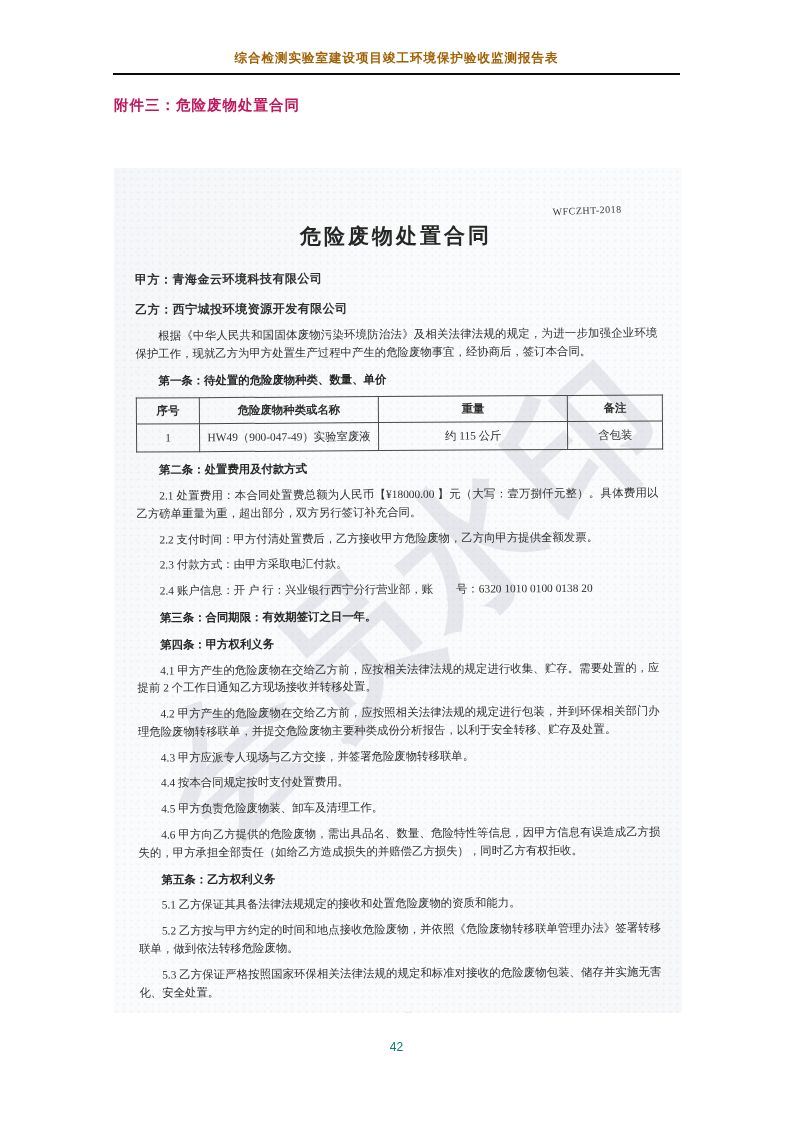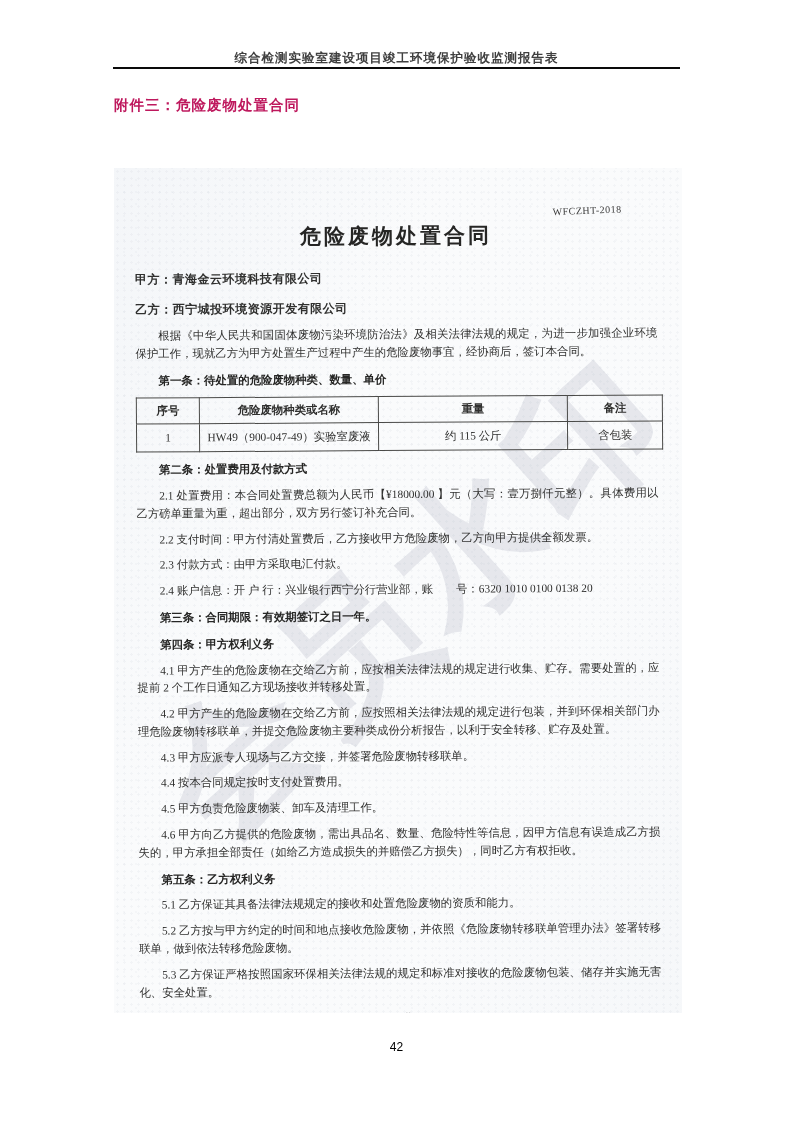--- a/index.html
+++ b/index.html
@@ -8,29 +8,29 @@
     width:793px; height:1122px; position:relative;
     font-family:"Liberation Serif","DejaVu Serif",serif;
     color:#1c1c1c; overflow:hidden;
   }
   .page { position:absolute; inset:0; }
 
   
   .report-header { position:absolute; left:113px; top:50px; width:567px; }
   .report-header-title {
     text-align:center; font-size:12.5px; font-weight:bold; letter-spacing:1px;
-    color:#404040; border-bottom:2px solid #0a0a0a;
+    color:#a16207; padding-bottom:6px; border-bottom:2px solid #0a0a0a;
   }
   .attachment-title {
     position:absolute; left:114px; top:96px;
     font-size:14.5px; font-weight:bold; color:#be185d; letter-spacing:1px;
   }
   .page-number {
     position:absolute; left:0; right:0; top:1040px; text-align:center;
-    font-family:"Liberation Sans","DejaVu Sans",sans-serif; font-size:12px; color:#000000;
+    font-family:"Liberation Sans","DejaVu Sans",sans-serif; font-size:12px; color:#0f766e;
   }
 
   
   .scan {
     position:absolute; left:114px; top:168px; width:568px; height:845px;
     background-color:#fafbfc;
     background-image:
       radial-gradient(rgba(110,125,150,0.055) 1px, transparent 1.2px),
       radial-gradient(rgba(120,130,155,0.04) 1px, transparent 1.2px),
       linear-gradient(115deg, rgba(210,218,230,0.16) 0%, rgba(255,255,255,0) 35%, rgba(255,255,255,0) 70%, rgba(215,222,232,0.12) 100%);

